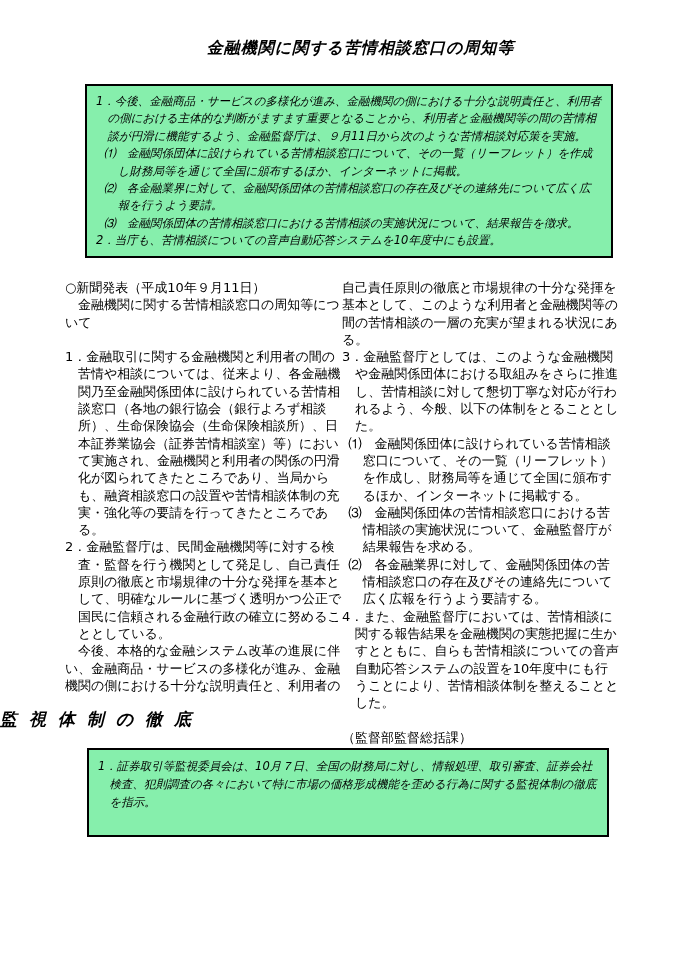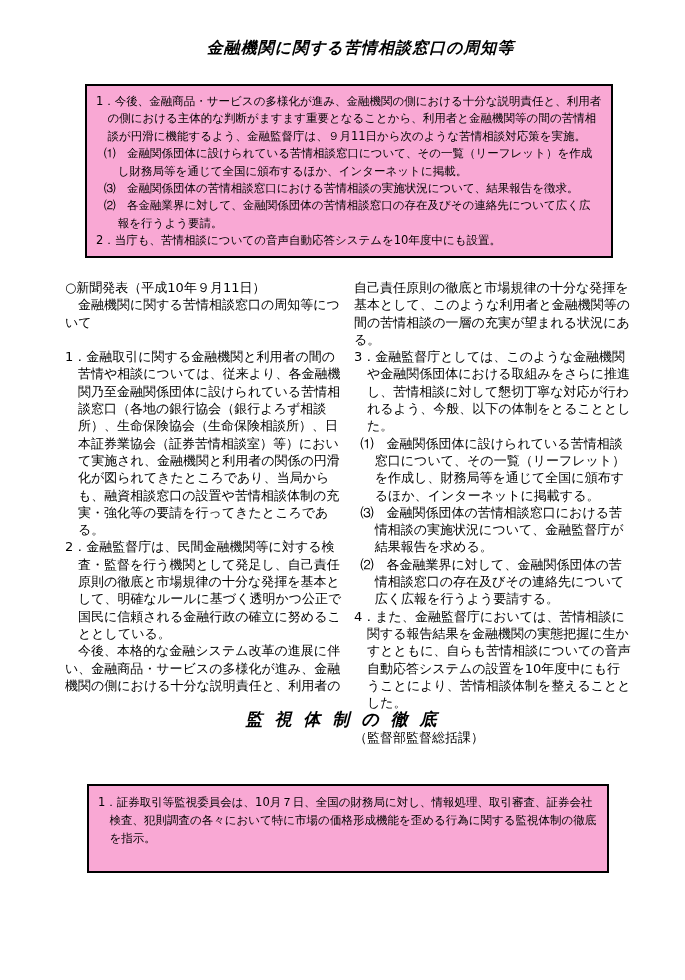--- a/index.html
+++ b/index.html
@@ -27,44 +27,44 @@
     font-weight: bold;
     font-style: italic;
     letter-spacing: 1px;
   }
   .title-second {
     position: absolute;
     top: 708px;
     left: 0;
     width: 100%;
     margin: 0;
-    text-align: center;
     font-size: 17px;
     font-weight: bold;
     font-style: italic;
     letter-spacing: 3px;
   }
   .box {
     position: absolute;
     box-sizing: border-box;
     border: 2px solid #000000;
-    background: #f9a8d4;
+    background: #86efac;
+    font-style: italic;
   }
   .box-summary {
     left: 85px;
     top: 84px;
     width: 528px;
     height: 174px;
     padding: 7px 9px 0 9px;
     font-size: 11.5px;
     line-height: 17.4px;
   }
   .box-surveillance {
     left: 87px;
-    top: 784px;
+    top: 748px;
     width: 522px;
     height: 89px;
     padding: 7px 9px 0 9px;
     font-size: 11.5px;
     line-height: 18px;
   }
   .p {
     margin: 0;
     overflow-wrap: break-word;
   }
@@ -82,21 +82,20 @@
   .p-sub2 {
     padding-left: 1.6em;
     text-indent: -1.1em;
   }
   .columns {
     position: absolute;
     left: 65px;
     top: 279px;
     width: 566px;
     display: flex;
-    gap: 12px;
     font-size: 13px;
     line-height: 17.3px;
   }
   .col {
     width: 277px;
   }
   .gap-top {
     margin-top: 17.3px;
   }
   .p-signoff {
@@ -107,22 +106,22 @@
 </head>
 <body>
 
 <div class="page">
 
   <h1 class="title-main">金融機関に関する苦情相談窓口の周知等</h1>
 
   <div class="box box-summary">
     <p class="p p-num">1．今後、金融商品・サービスの多様化が進み、金融機関の側における十分な説明責任と、利用者の側における主体的な判断がますます重要となることから、利用者と金融機関等の間の苦情相談が円滑に機能するよう、金融監督庁は、９月11日から次のような苦情相談対応策を実施。</p>
     <p class="p p-sub">⑴　金融関係団体に設けられている苦情相談窓口について、その一覧（リーフレット）を作成し財務局等を通じて全国に頒布するほか、インターネットに掲載。</p>
+    <p class="p p-sub">⑵　各金融業界に対して、金融関係団体の苦情相談窓口の存在及びその連絡先について広く広報を行うよう要請。</p>
     <p class="p p-sub">⑶　金融関係団体の苦情相談窓口における苦情相談の実施状況について、結果報告を徴求。</p>
-    <p class="p p-sub">⑵　各金融業界に対して、金融関係団体の苦情相談窓口の存在及びその連絡先について広く広報を行うよう要請。</p>
     <p class="p p-num">2．当庁も、苦情相談についての音声自動応答システムを10年度中にも設置。</p>
   </div>
 
   <div class="columns">
     <div class="col">
       <p class="p">○新聞発表（平成10年９月11日）</p>
       <p class="p">　金融機関に関する苦情相談窓口の周知等について</p>
       <p class="p p-num gap-top">1．金融取引に関する金融機関と利用者の間の苦情や相談については、従来より、各金融機関乃至金融関係団体に設けられている苦情相談窓口（各地の銀行協会（銀行よろず相談所）、生命保険協会（生命保険相談所）、日本証券業協会（証券苦情相談室）等）において実施され、金融機関と利用者の関係の円滑化が図られてきたところであり、当局からも、融資相談窓口の設置や苦情相談体制の充実・強化等の要請を行ってきたところである。</p>
       <p class="p p-num">2．金融監督庁は、民間金融機関等に対する検査・監督を行う機関として発足し、自己責任原則の徹底と市場規律の十分な発揮を基本として、明確なルールに基づく透明かつ公正で国民に信頼される金融行政の確立に努めることとしている。</p>
       <p class="p">　今後、本格的な金融システム改革の進展に伴い、金融商品・サービスの多様化が進み、金融機関の側における十分な説明責任と、利用者の</p>

